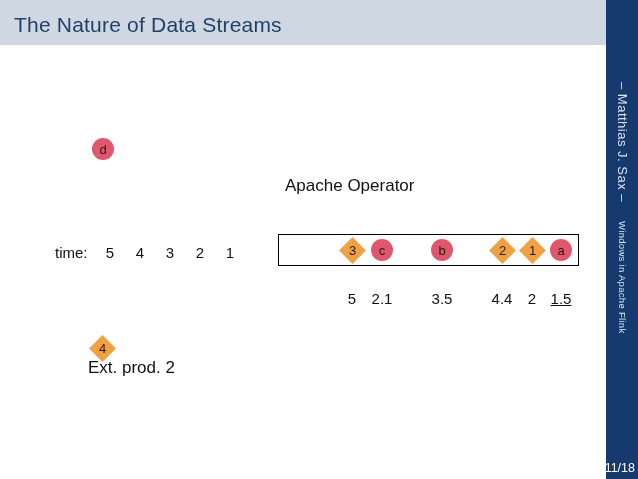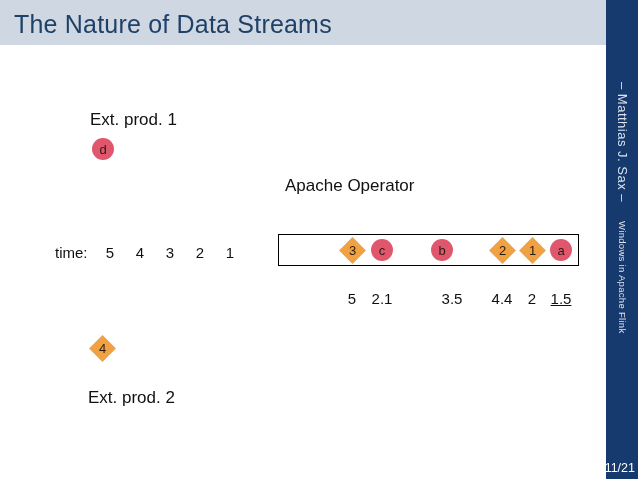--- a/index.html
+++ b/index.html
@@ -13,21 +13,21 @@
 
   
   .header {
     position: absolute; left: 0; top: 0;
     width: 606px; height: 45px;
     background: var(--header-bg, #CFD8E2);
     display: flex; align-items: center;
   }
   .title {
     color: var(--header-text, #1F4168);
-    font-size: 25px;
+    font-size: 21px;
     padding-left: 14px;
     padding-top: 4px;
     letter-spacing: 0.2px;
   }
 
   
   .sidebar {
     position: absolute; left: 606px; top: 0;
     width: 32px; height: 479px;
     background: var(--sidebar-bg, #173A6E);
@@ -46,21 +46,21 @@
   .page-num {
     position: absolute; right: 3px; bottom: 4px;
     color: var(--page-text, #ffffff);
     font-size: 12.5px;
   }
 
   
   .label { position: absolute; font-size: 17px; color: var(--content-text, #111111); }
   .lbl-ext1   { left: 90px;  top: 110px; }
   .lbl-source { left: 285px; top: 176px; }
-  .lbl-ext2   { left: 88px;  top: 388px; }
+  .lbl-ext2   { left: 88px;  top: 358px; }
 
   
   .time-row {
     position: absolute; left: 55px; top: 244px;
     display: flex; font-size: 15px; color: var(--content-text, #111111);
   }
   .time-row .tl { width: 40px; }
   .time-row .tick { width: 30px; text-align: center; }
 
   
@@ -100,24 +100,23 @@
 
   <div class="header">
     <div class="title">The Nature of Data Streams</div>
   </div>
 
   <div class="sidebar">
     <div class="vtext">
       <span class="author">– Matthias J. Sax –</span>
       <span class="sub">Windows in Apache Flink</span>
     </div>
-    <div class="page-num">11/21</div>
+    <div class="page-num">11/18</div>
   </div>
 
-  <div class="label lbl-ext1">Ext. prod. 1</div>
 
   <div class="shape circle" style="left:92px; top:138px;">
     <span>d</span>
   </div>
 
   <div class="label lbl-source">Apache Operator</div>
 
   <div class="time-row">
     <span class="tl">time:</span>
   <span class="tick">5</span>
@@ -133,21 +132,21 @@
         <span>3</span>
       </div>
       <div class="ts-label" style="left: 332px;">5</div>
       <div class="shape circle" style="left: 371px; top: 239px;">
         <span>c</span>
       </div>
       <div class="ts-label" style="left: 362px;">2.1</div>
       <div class="shape circle" style="left: 431px; top: 239px;">
         <span>b</span>
       </div>
-      <div class="ts-label" style="left: 432px;">3.5</div>
+      <div class="ts-label" style="left: 422px;">3.5</div>
       <div class="shape diamond" style="left: 492.5px; top: 240.5px;">
         <span>2</span>
       </div>
       <div class="ts-label" style="left: 482px;">4.4</div>
       <div class="shape diamond" style="left: 522.5px; top: 240.5px;">
         <span>1</span>
       </div>
       <div class="ts-label" style="left: 512px;">2</div>
       <div class="shape circle" style="left: 550px; top: 239px;">
         <span>a</span>

